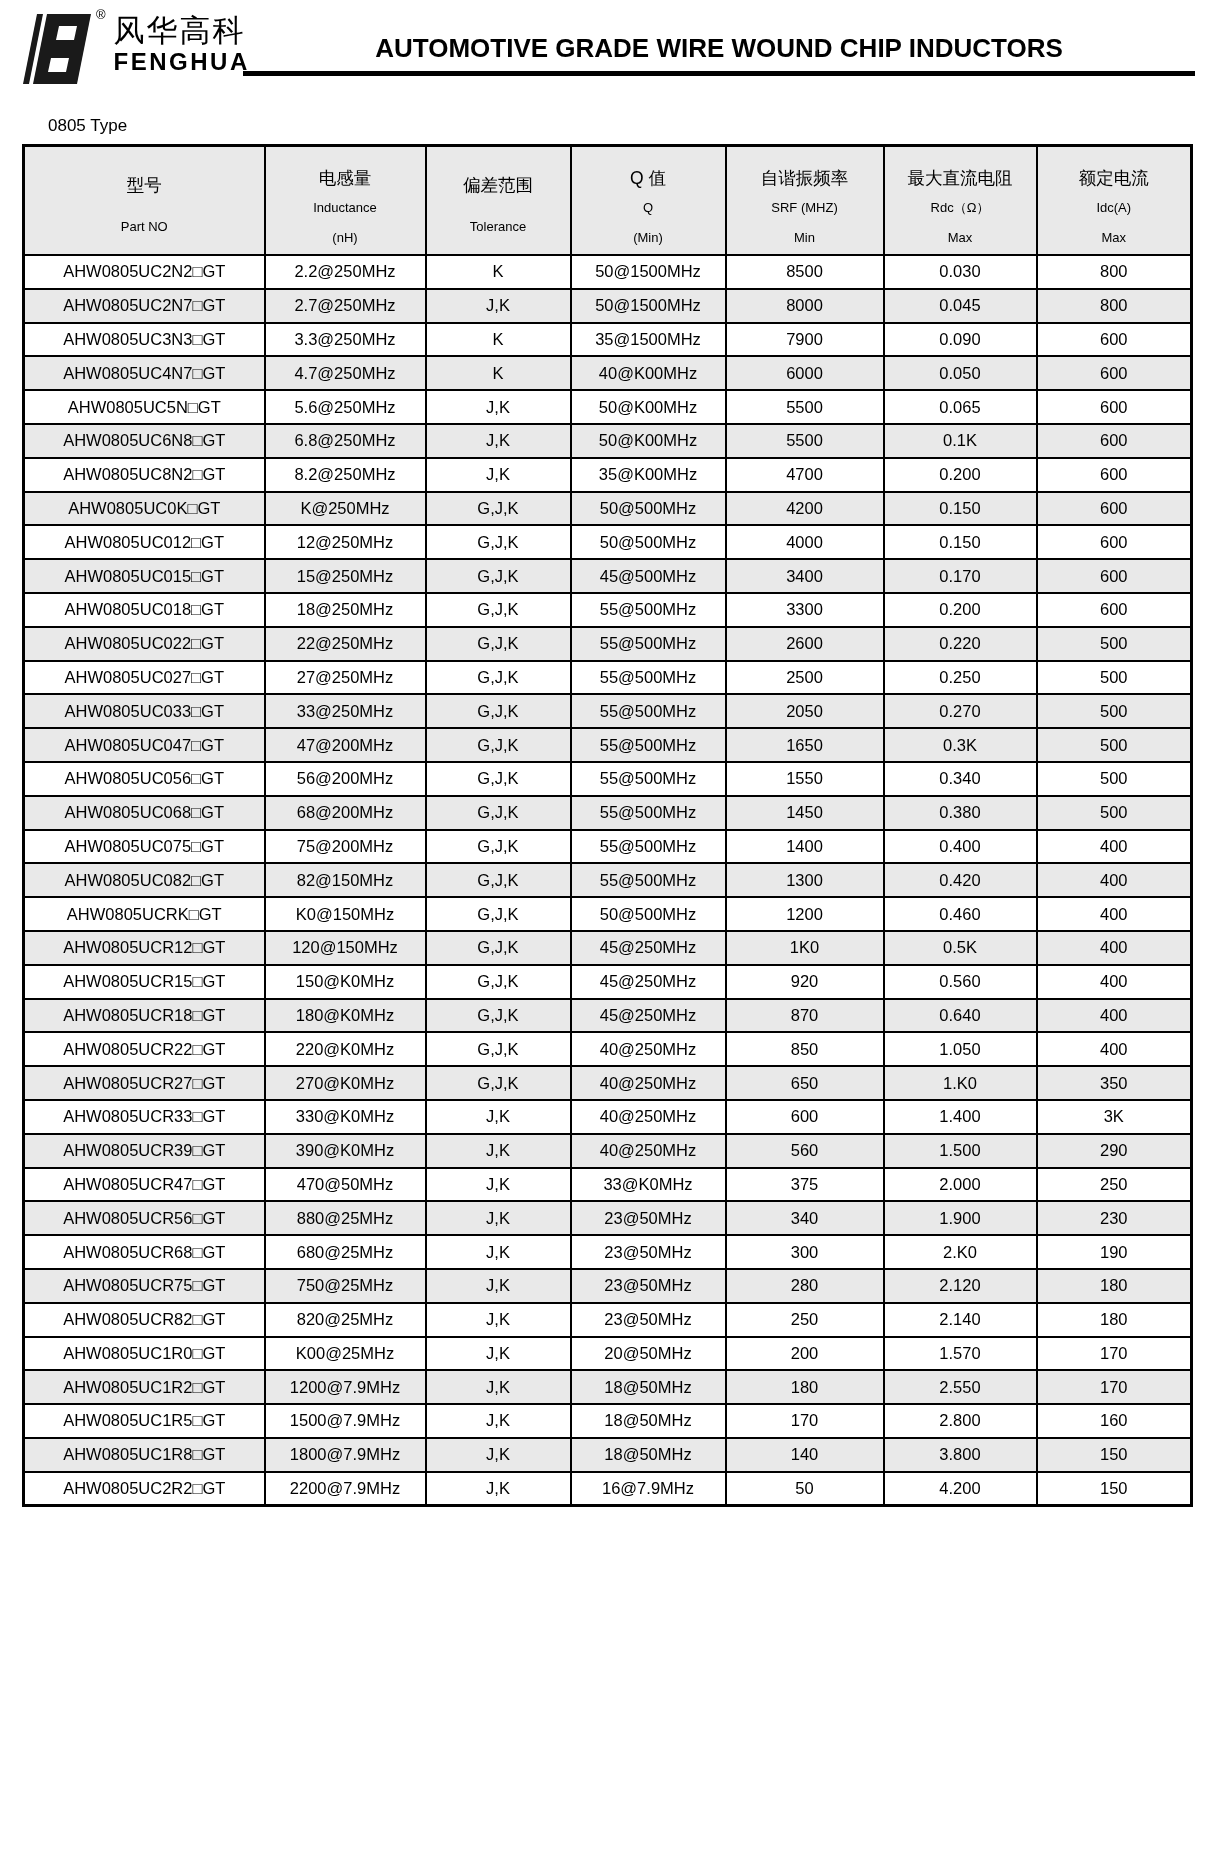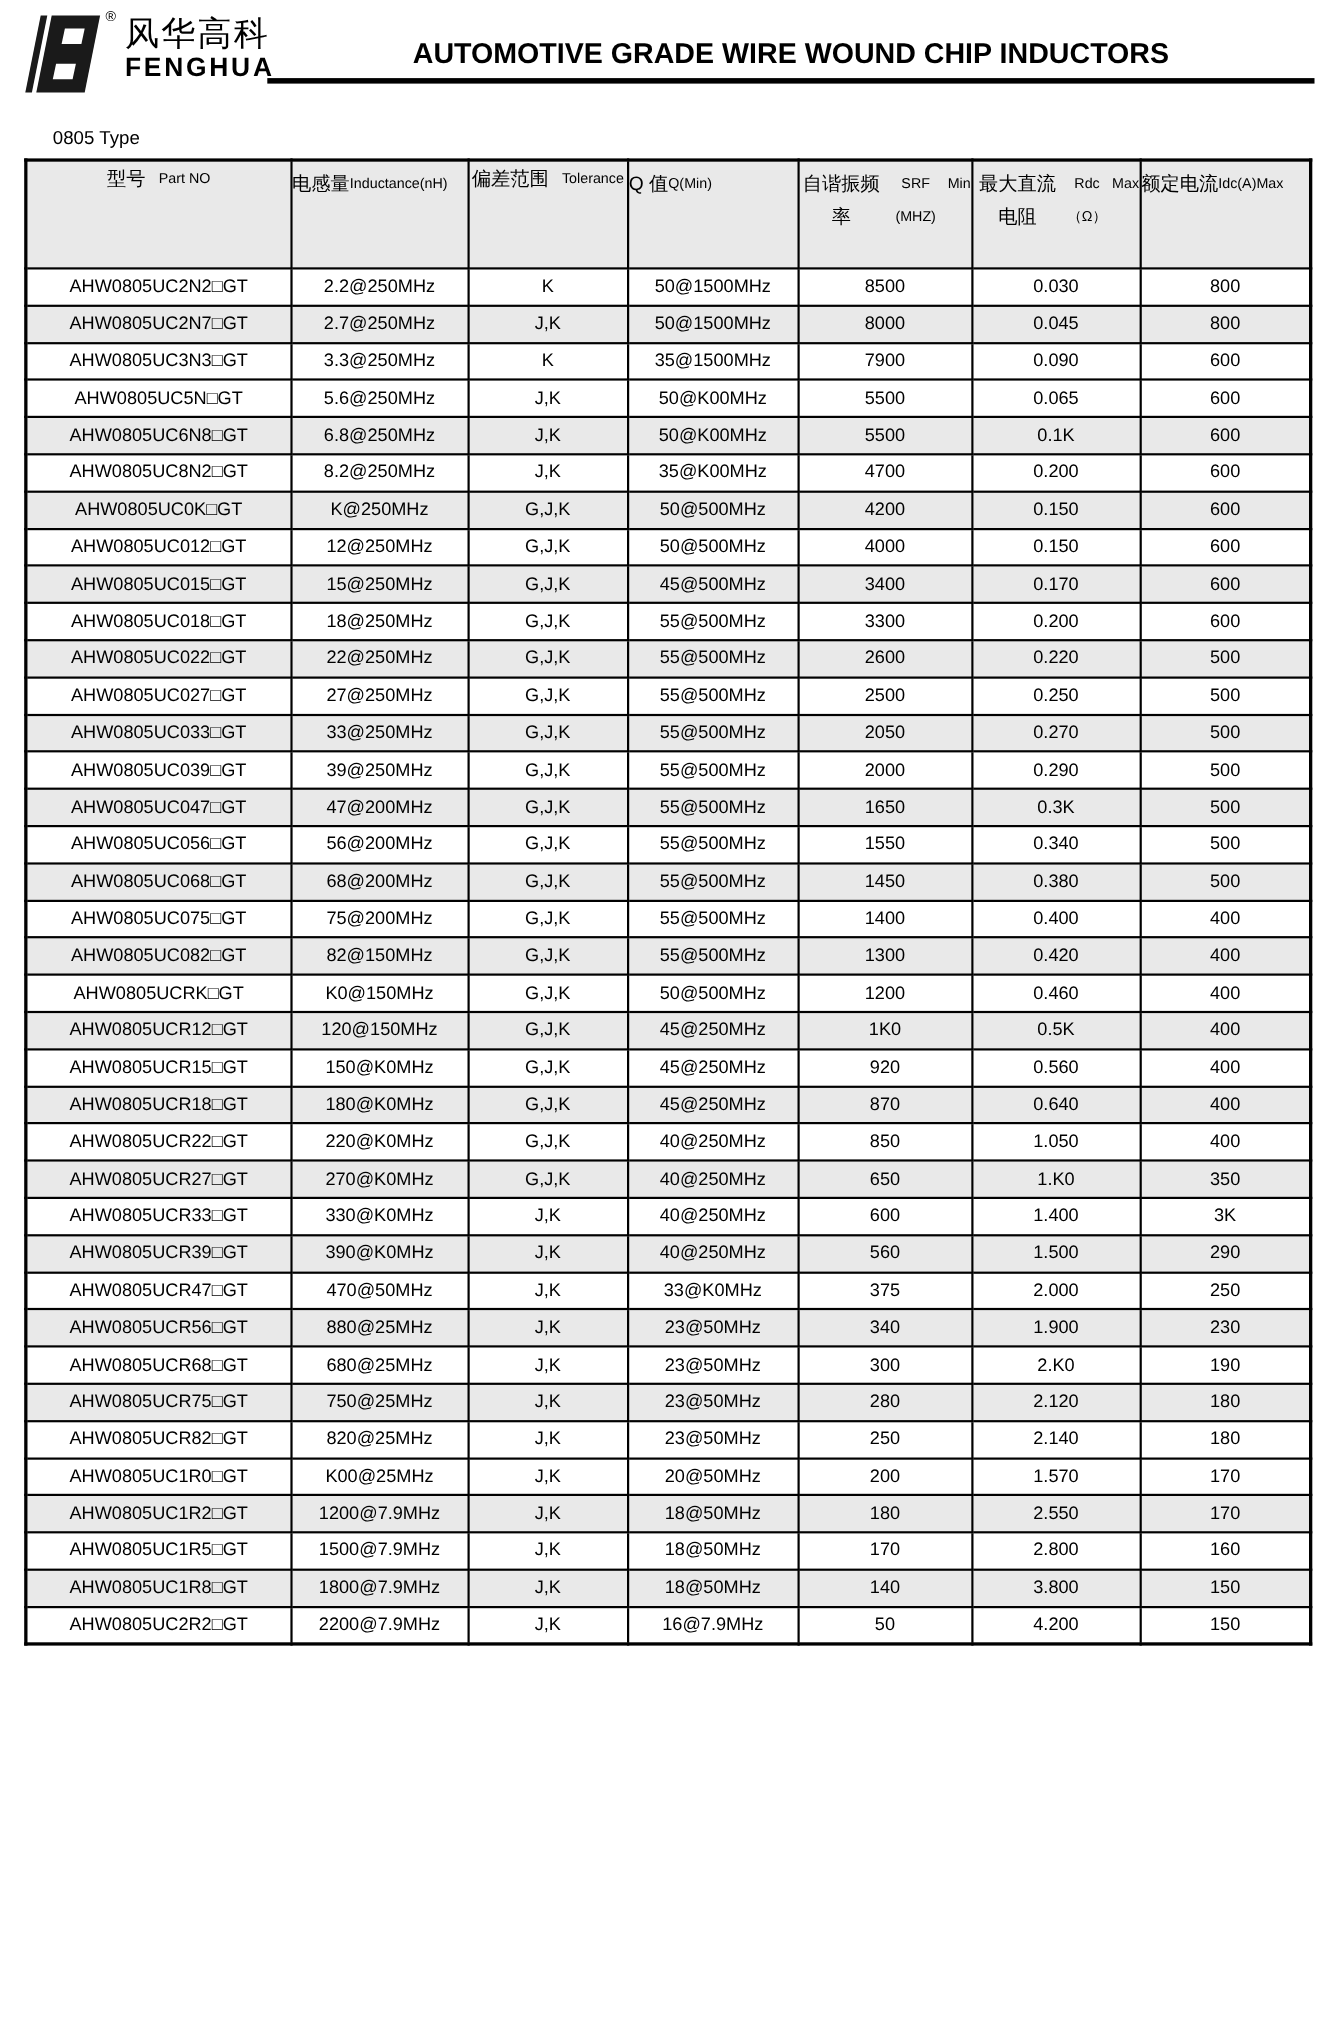--- a/index.html
+++ b/index.html
@@ -30,21 +30,21 @@
     margin-left:22px;width:1168px;
     border:3px solid #000;
   }
   table.spec th, table.spec td{
     border:2px solid #000;text-align:center;vertical-align:middle;
     padding:0;overflow:hidden;
   }
   table.spec thead th{height:96px;background:#e9e9e9;font-weight:normal;}
   table.spec td{height:31.8px;font-size:16.5px;}
   tr.shade td{background:#e9e9e9;}
-  .th-stack{display:flex;flex-direction:row;justify-content:flex-start;padding-top:5px;height:91px;}
+  .th-stack{display:flex;flex-direction:column;justify-content:flex-start;padding-top:5px;height:91px;margin-top:11px;}
   .th-stack.two{justify-content:center;padding-top:0;height:96px;gap:12px;}
   .th-line{height:30px;line-height:30px;font-size:13px;}
   .th-line.zh{font-size:17.5px;}
 </style>
 </head>
 <body>
 
 <div class="hdr">
   <div class="logo-block">
     <div class="logo-mark">
@@ -151,20 +151,29 @@
       </tr>
       <tr>
         <td>AHW0805UC3N3□GT</td>
         <td>3.3@250MHz</td>
         <td>K</td>
         <td>35@1500MHz</td>
         <td>7900</td>
         <td>0.090</td>
         <td>600</td>
       </tr>
+      <tr class="shade">
+        <td>AHW0805UC4N7□GT</td>
+        <td>4.7@250MHz</td>
+        <td>K</td>
+        <td>40@K00MHz</td>
+        <td>6000</td>
+        <td>0.050</td>
+        <td>600</td>
+      </tr>
       <tr>
         <td>AHW0805UC5N□GT</td>
         <td>5.6@250MHz</td>
         <td>J,K</td>
         <td>50@K00MHz</td>
         <td>5500</td>
         <td>0.065</td>
         <td>600</td>
       </tr>
       <tr class="shade">
@@ -239,29 +248,20 @@
         <td>0.250</td>
         <td>500</td>
       </tr>
       <tr class="shade">
         <td>AHW0805UC033□GT</td>
         <td>33@250MHz</td>
         <td>G,J,K</td>
         <td>55@500MHz</td>
         <td>2050</td>
         <td>0.270</td>
-        <td>500</td>
-      </tr>
-      <tr>
-        <td>AHW0805UC039□GT</td>
-        <td>39@250MHz</td>
-        <td>G,J,K</td>
-        <td>55@500MHz</td>
-        <td>2000</td>
-        <td>0.290</td>
         <td>500</td>
       </tr>
       <tr class="shade">
         <td>AHW0805UC047□GT</td>
         <td>47@200MHz</td>
         <td>G,J,K</td>
         <td>55@500MHz</td>
         <td>1650</td>
         <td>0.3K</td>
         <td>500</td>

